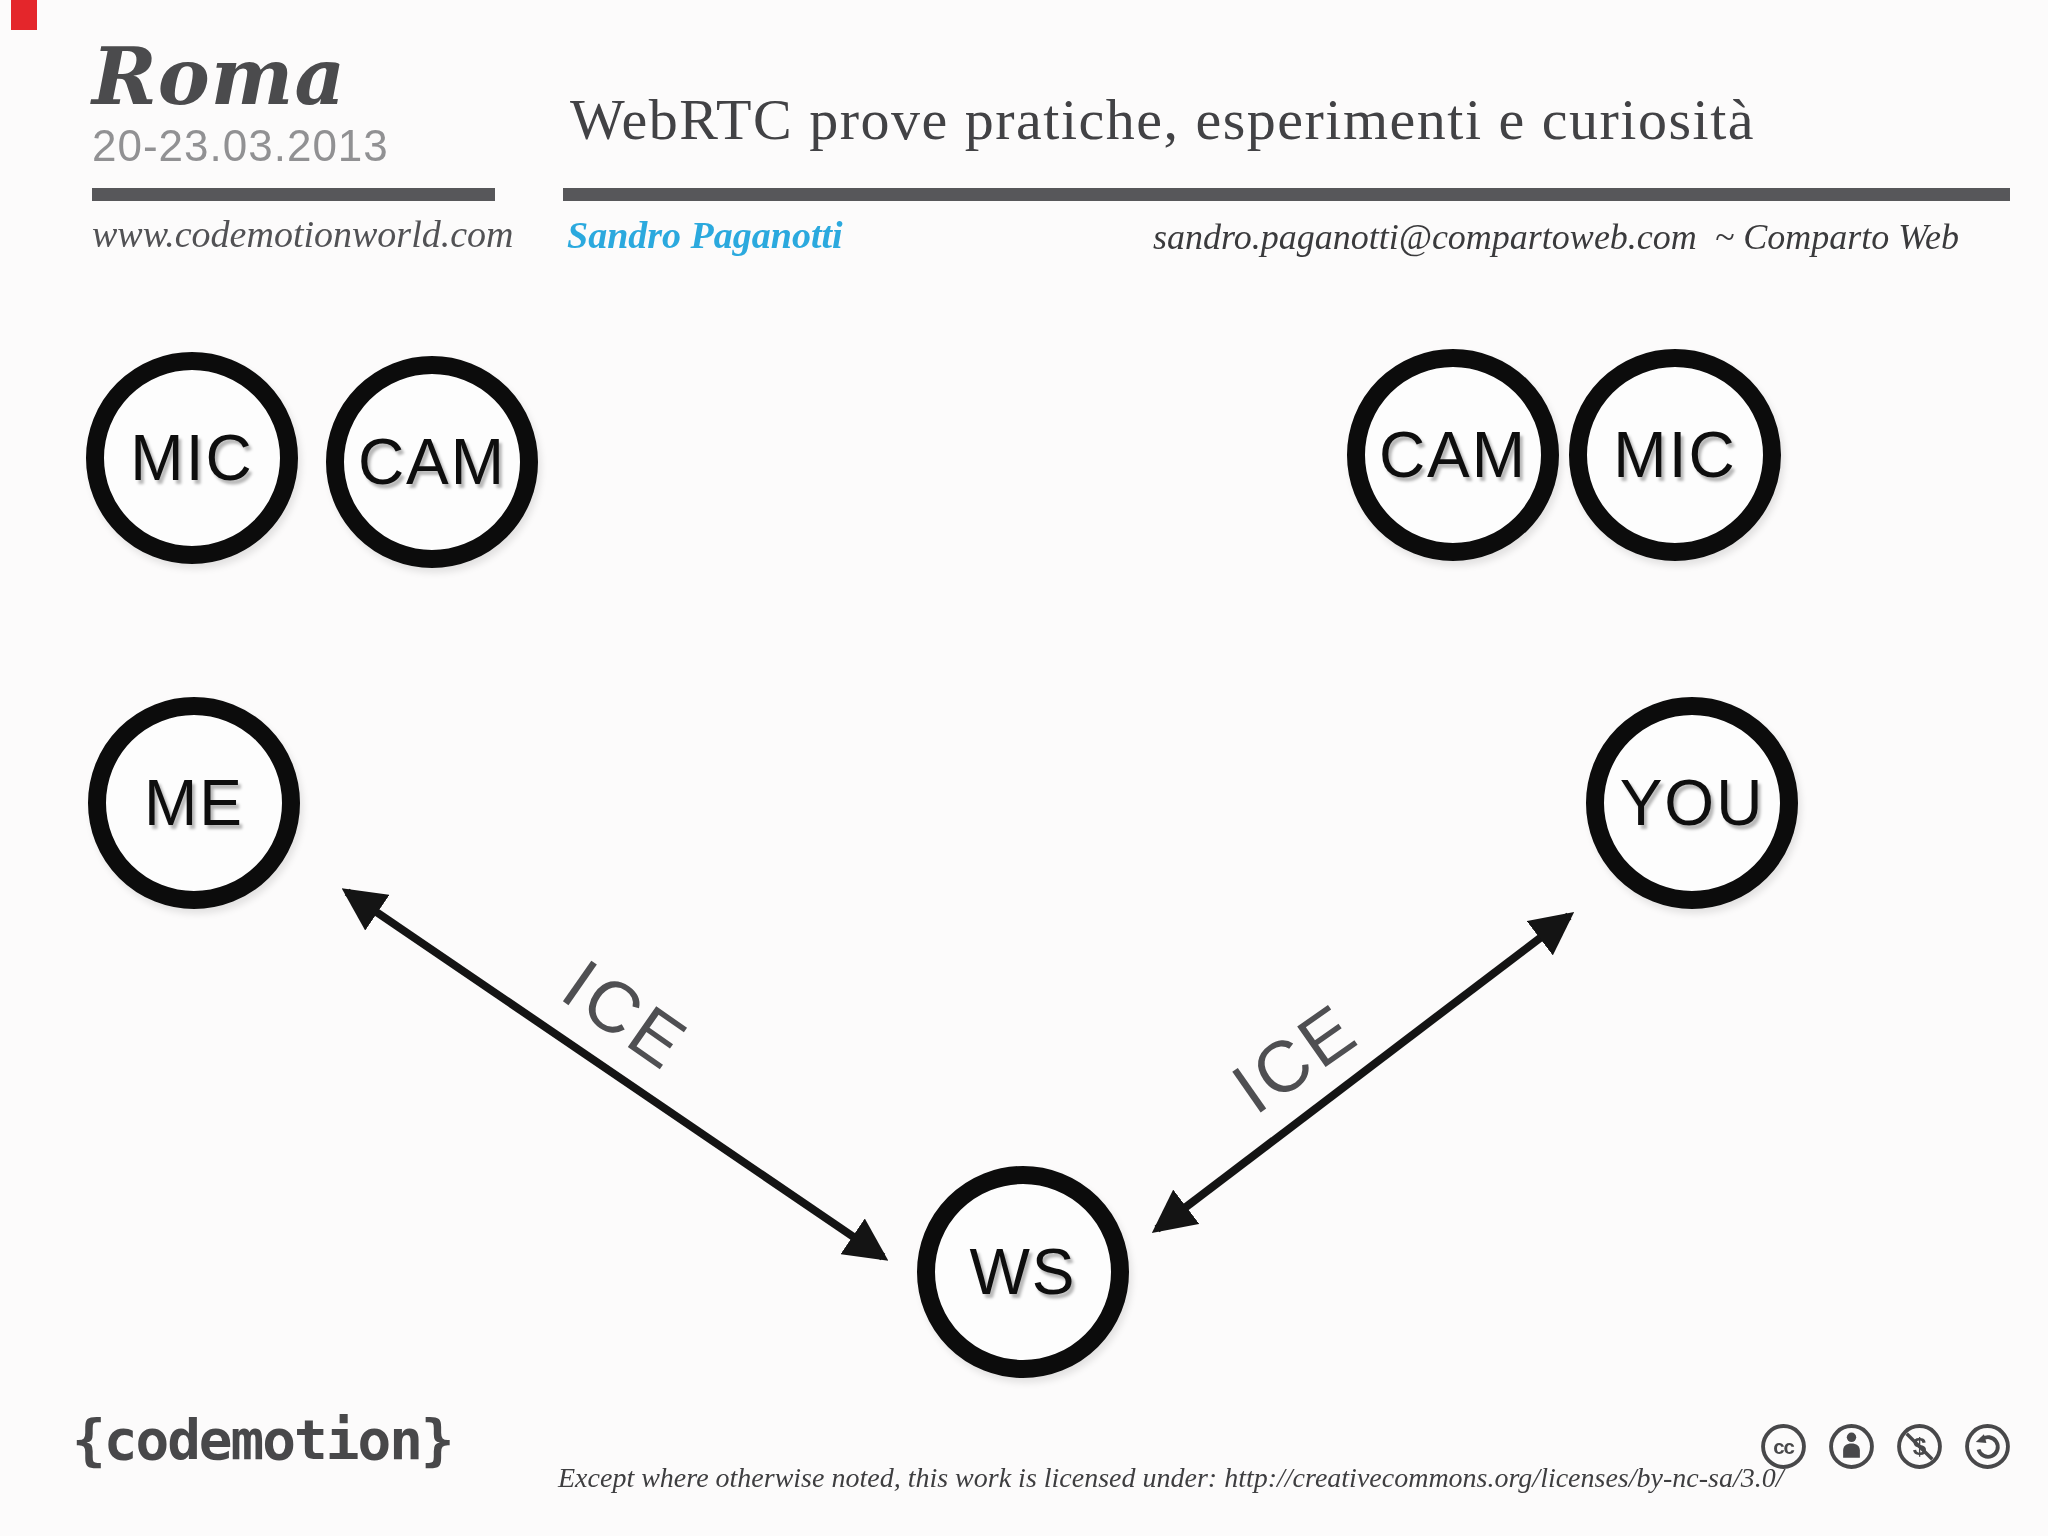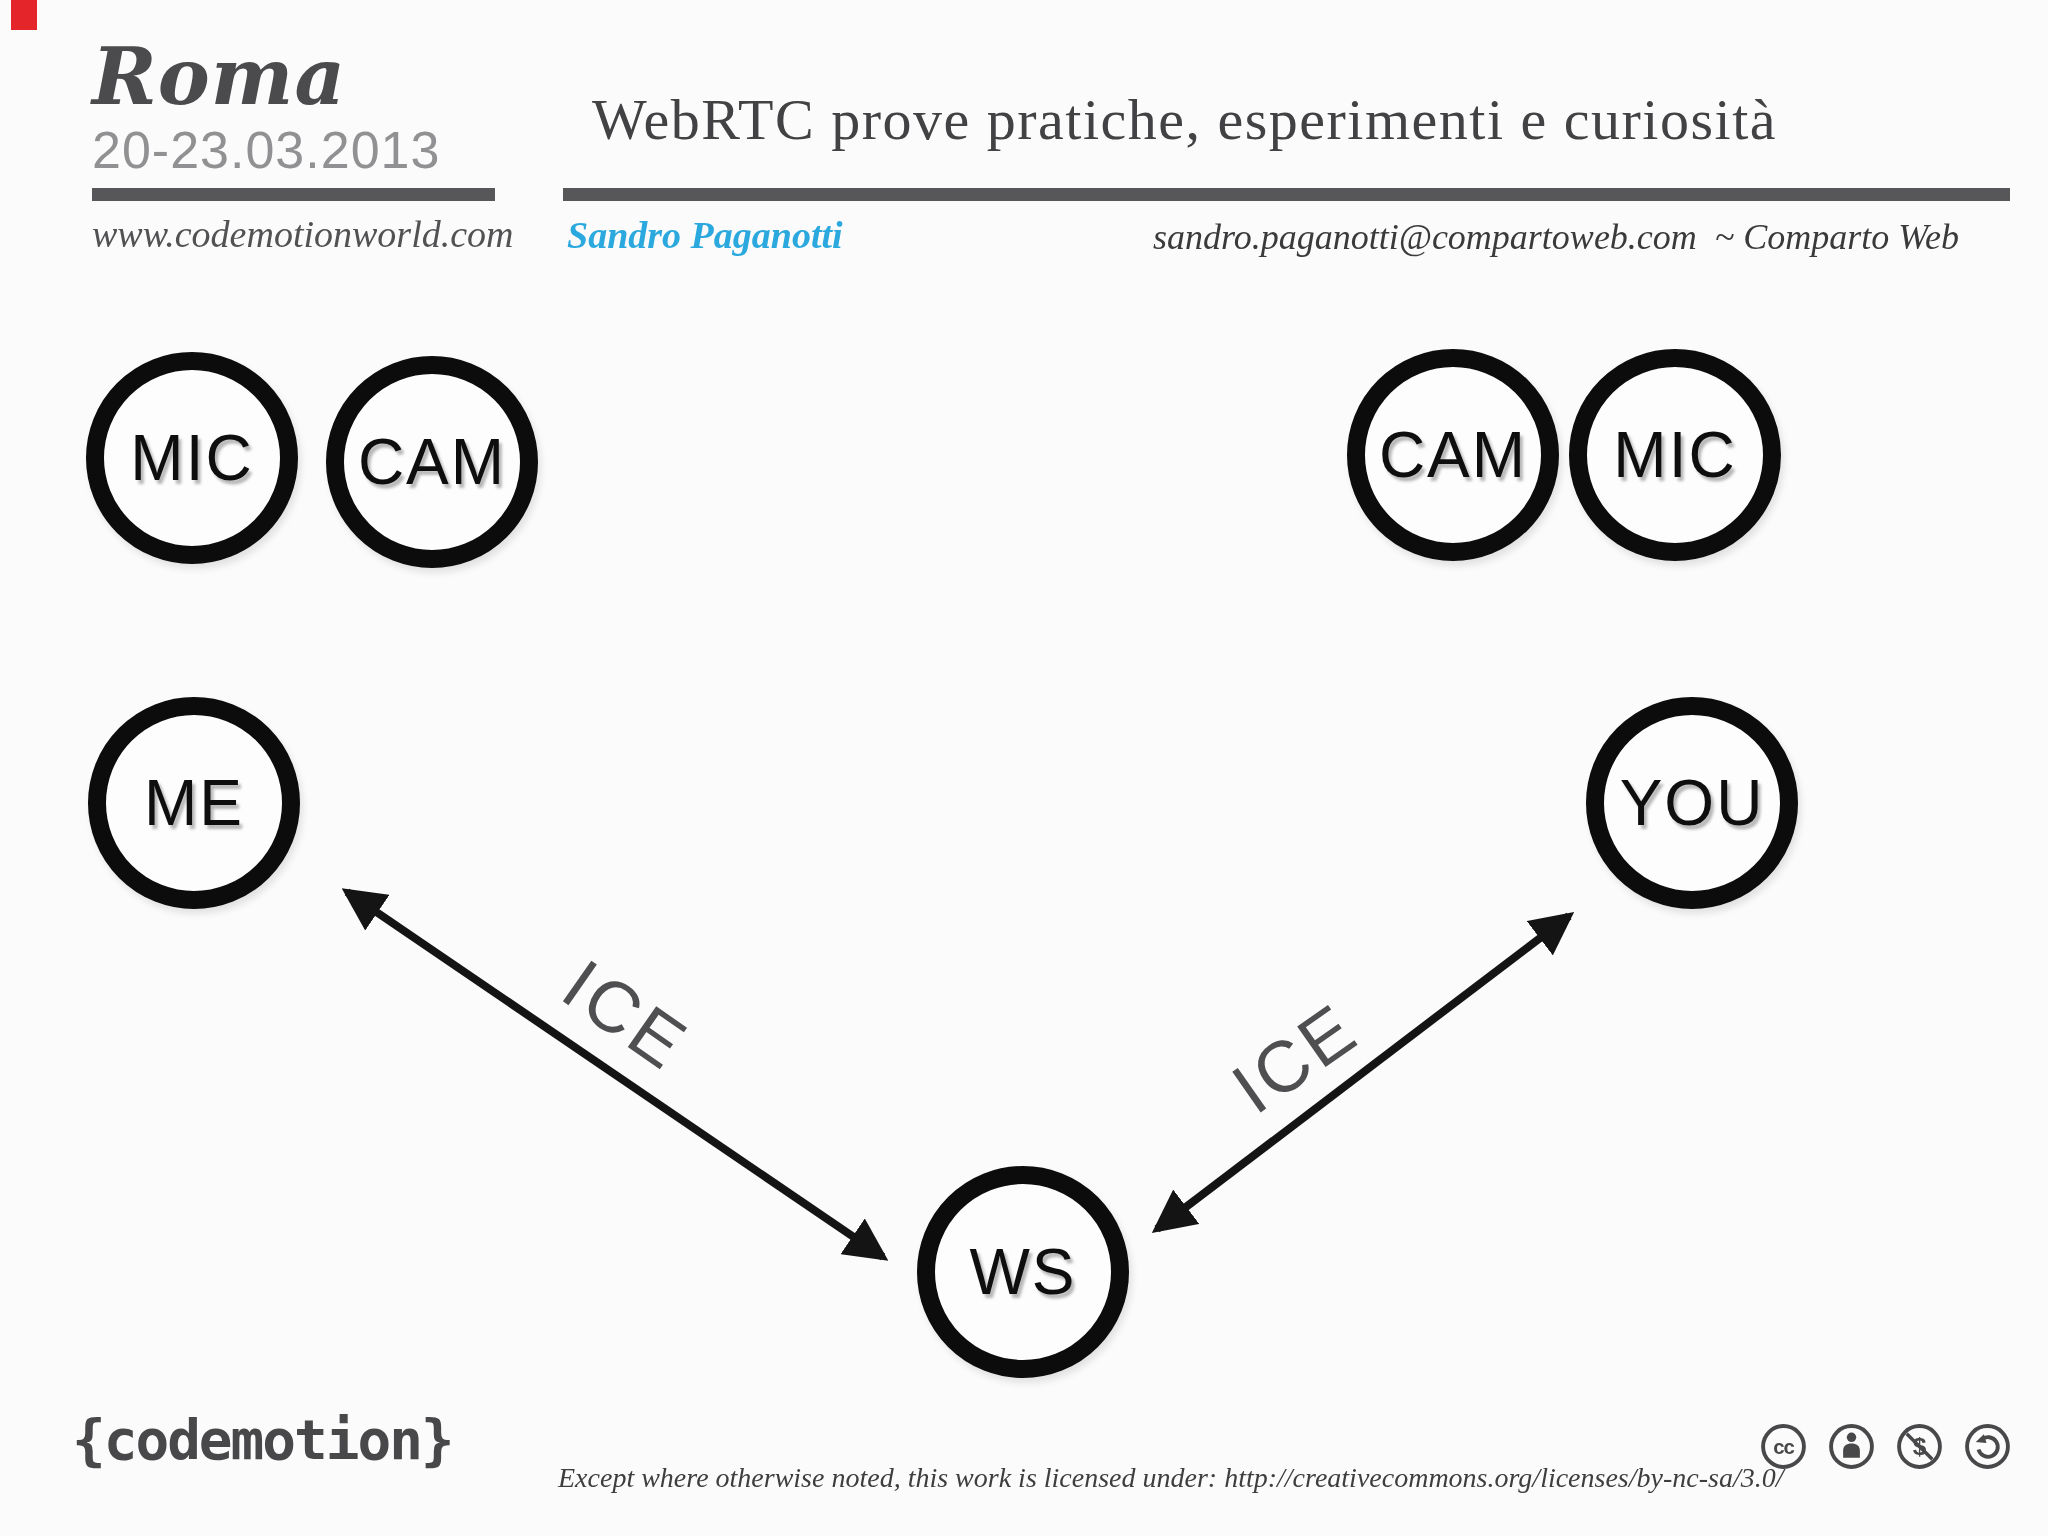--- a/index.html
+++ b/index.html
@@ -6,27 +6,27 @@
   .slide{
     position:relative;width:2048px;height:1536px;background:#fcfbfb;overflow:hidden;
     font-family:"Liberation Sans",sans-serif;color:#222;
   }
   .abs{position:absolute;}
 
   
   .red-mark{left:11px;top:0;width:26px;height:30px;background:#e4262b;}
   .roma{left:92px;top:38px;font-family:"DejaVu Serif",serif;font-style:italic;font-weight:bold;
         font-size:78px;line-height:1;color:#4b4b4d;letter-spacing:1px;}
-  .date{left:92px;top:124px;font-size:52px;line-height:1;color:#919193;letter-spacing:1px;}
+  .date{left:92px;top:124px;font-size:44px;line-height:1;color:#919193;letter-spacing:1px;}
   .bar{height:13px;background:#57575a;top:188px;}
   .bar-left{left:92px;width:403px;}
   .bar-main{left:563px;width:1447px;}
   .site{left:92px;top:212px;font-family:"Liberation Serif",serif;font-style:italic;
         font-size:38px;color:#525255;}
-  .title{left:592px;top:88px;font-family:"Liberation Serif",serif;font-size:58px;line-height:1.1;
+  .title{left:570px;top:88px;font-family:"Liberation Serif",serif;font-size:58px;line-height:1.1;
          color:#424245;letter-spacing:1.5px;white-space:nowrap;}
   .speaker{left:567px;top:213px;font-family:"Liberation Serif",serif;font-style:italic;font-weight:bold;
            font-size:38px;color:#2ba9de;}
   .contact{right:89px;top:216px;font-family:"Liberation Serif",serif;font-style:italic;
            font-size:36px;color:#3a3a3c;white-space:pre;}
 
   
   .node{
     position:absolute;width:176px;height:176px;border:18px solid #0c0c0c;border-radius:50%;
     background:#fdfdfd;display:flex;align-items:center;justify-content:center;

